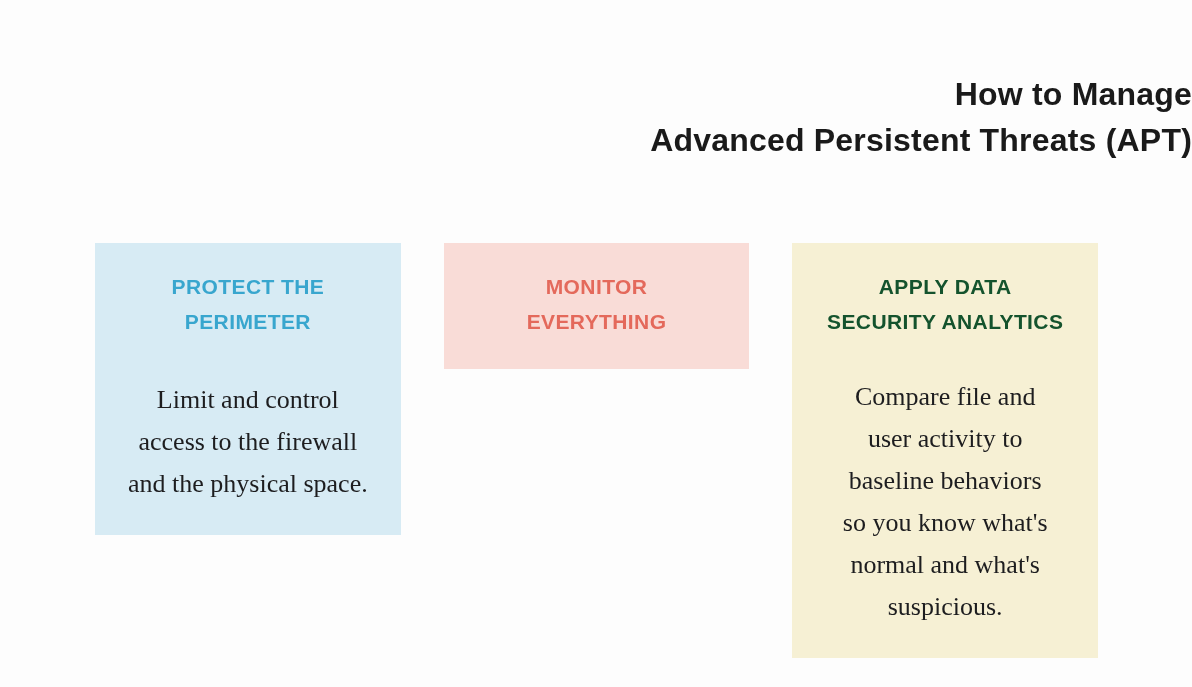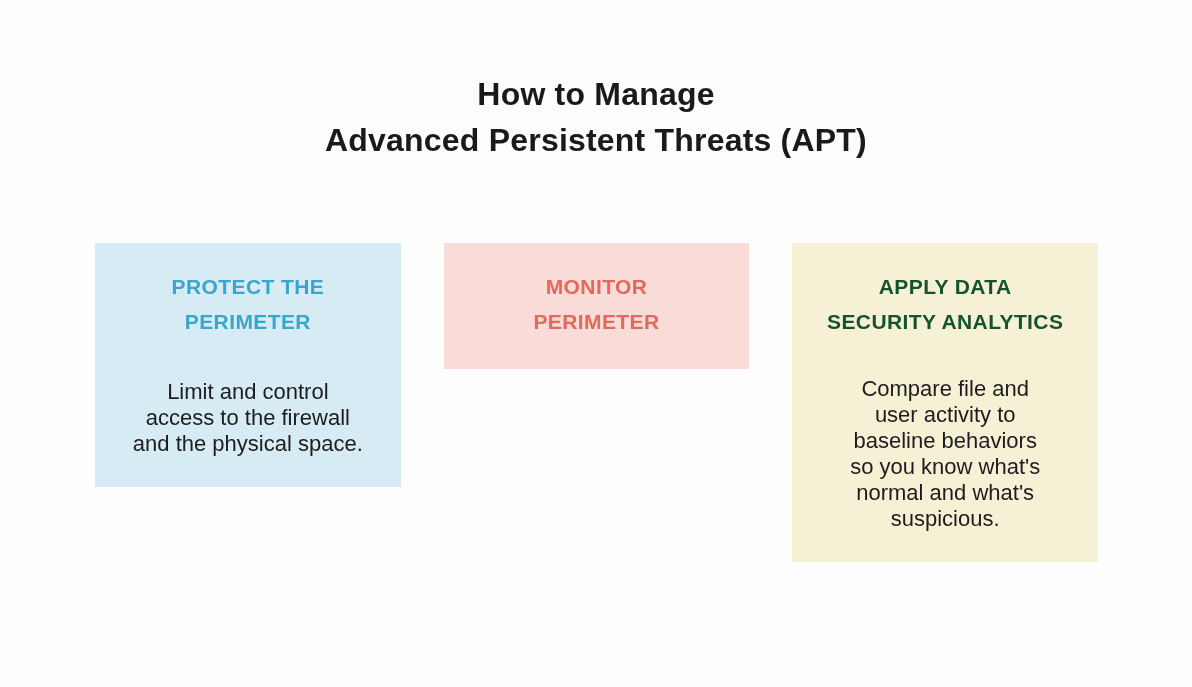--- a/index.html
+++ b/index.html
@@ -17,21 +17,21 @@
   .page {
     position: absolute;
     inset: 0;
   }
   .title {
     position: absolute;
     top: 71px;
     left: 0;
     width: 100%;
     margin: 0;
-    text-align: center;
+    text-align: right;
     font-size: 32px;
     line-height: 46px;
     font-weight: 700;
     letter-spacing: 0.2px;
     color: #1a1a1a;
     white-space: pre-line;
   }
   .cards {
     position: absolute;
     top: 243px;
@@ -51,24 +51,25 @@
   .card-heading {
     margin: 0;
     font-size: 21px;
     font-weight: 700;
     line-height: 35px;
     letter-spacing: 0.4px;
     white-space: pre-line;
   }
   .card-body {
     margin: 40px 0 0 0;
-    font-size: 22px;
+    font-size: 26px;
     font-weight: 400;
-    line-height: 26px;
+    line-height: 42px;
     white-space: pre-line;
+    font-family: Liberation Serif, serif;
   }
 </style>
 </head>
 <body>
 
 <div class="page" style="background: rgb(253, 253, 253);">
 
   <h1 class="title" style="color: rgb(26, 26, 26);">How to Manage
 Advanced Persistent Threats (APT)</h1>
 
@@ -77,21 +78,21 @@
     <section class="card" style="background: rgb(215, 235, 244);">
       <h2 class="card-heading" style="color: rgb(56, 166, 206);">PROTECT THE
 PERIMETER</h2>
       <p class="card-body" style="color: rgb(29, 29, 31);">Limit and control
 access to the firewall
 and the physical space.</p>
     </section>
 
     <section class="card" style="background: rgb(249, 220, 215);">
       <h2 class="card-heading" style="color: rgb(228, 105, 91);">MONITOR
-PERIMETER</h2>
+EVERYTHING</h2>
     </section>
 
     <section class="card" style="background: rgb(246, 240, 212);">
       <h2 class="card-heading" style="color: #14532d;">APPLY DATA
 SECURITY ANALYTICS</h2>
       <p class="card-body" style="color: rgb(29, 29, 31); margin-top: 37px;">Compare file and
 user activity to
 baseline behaviors
 so you know what's
 normal and what's

